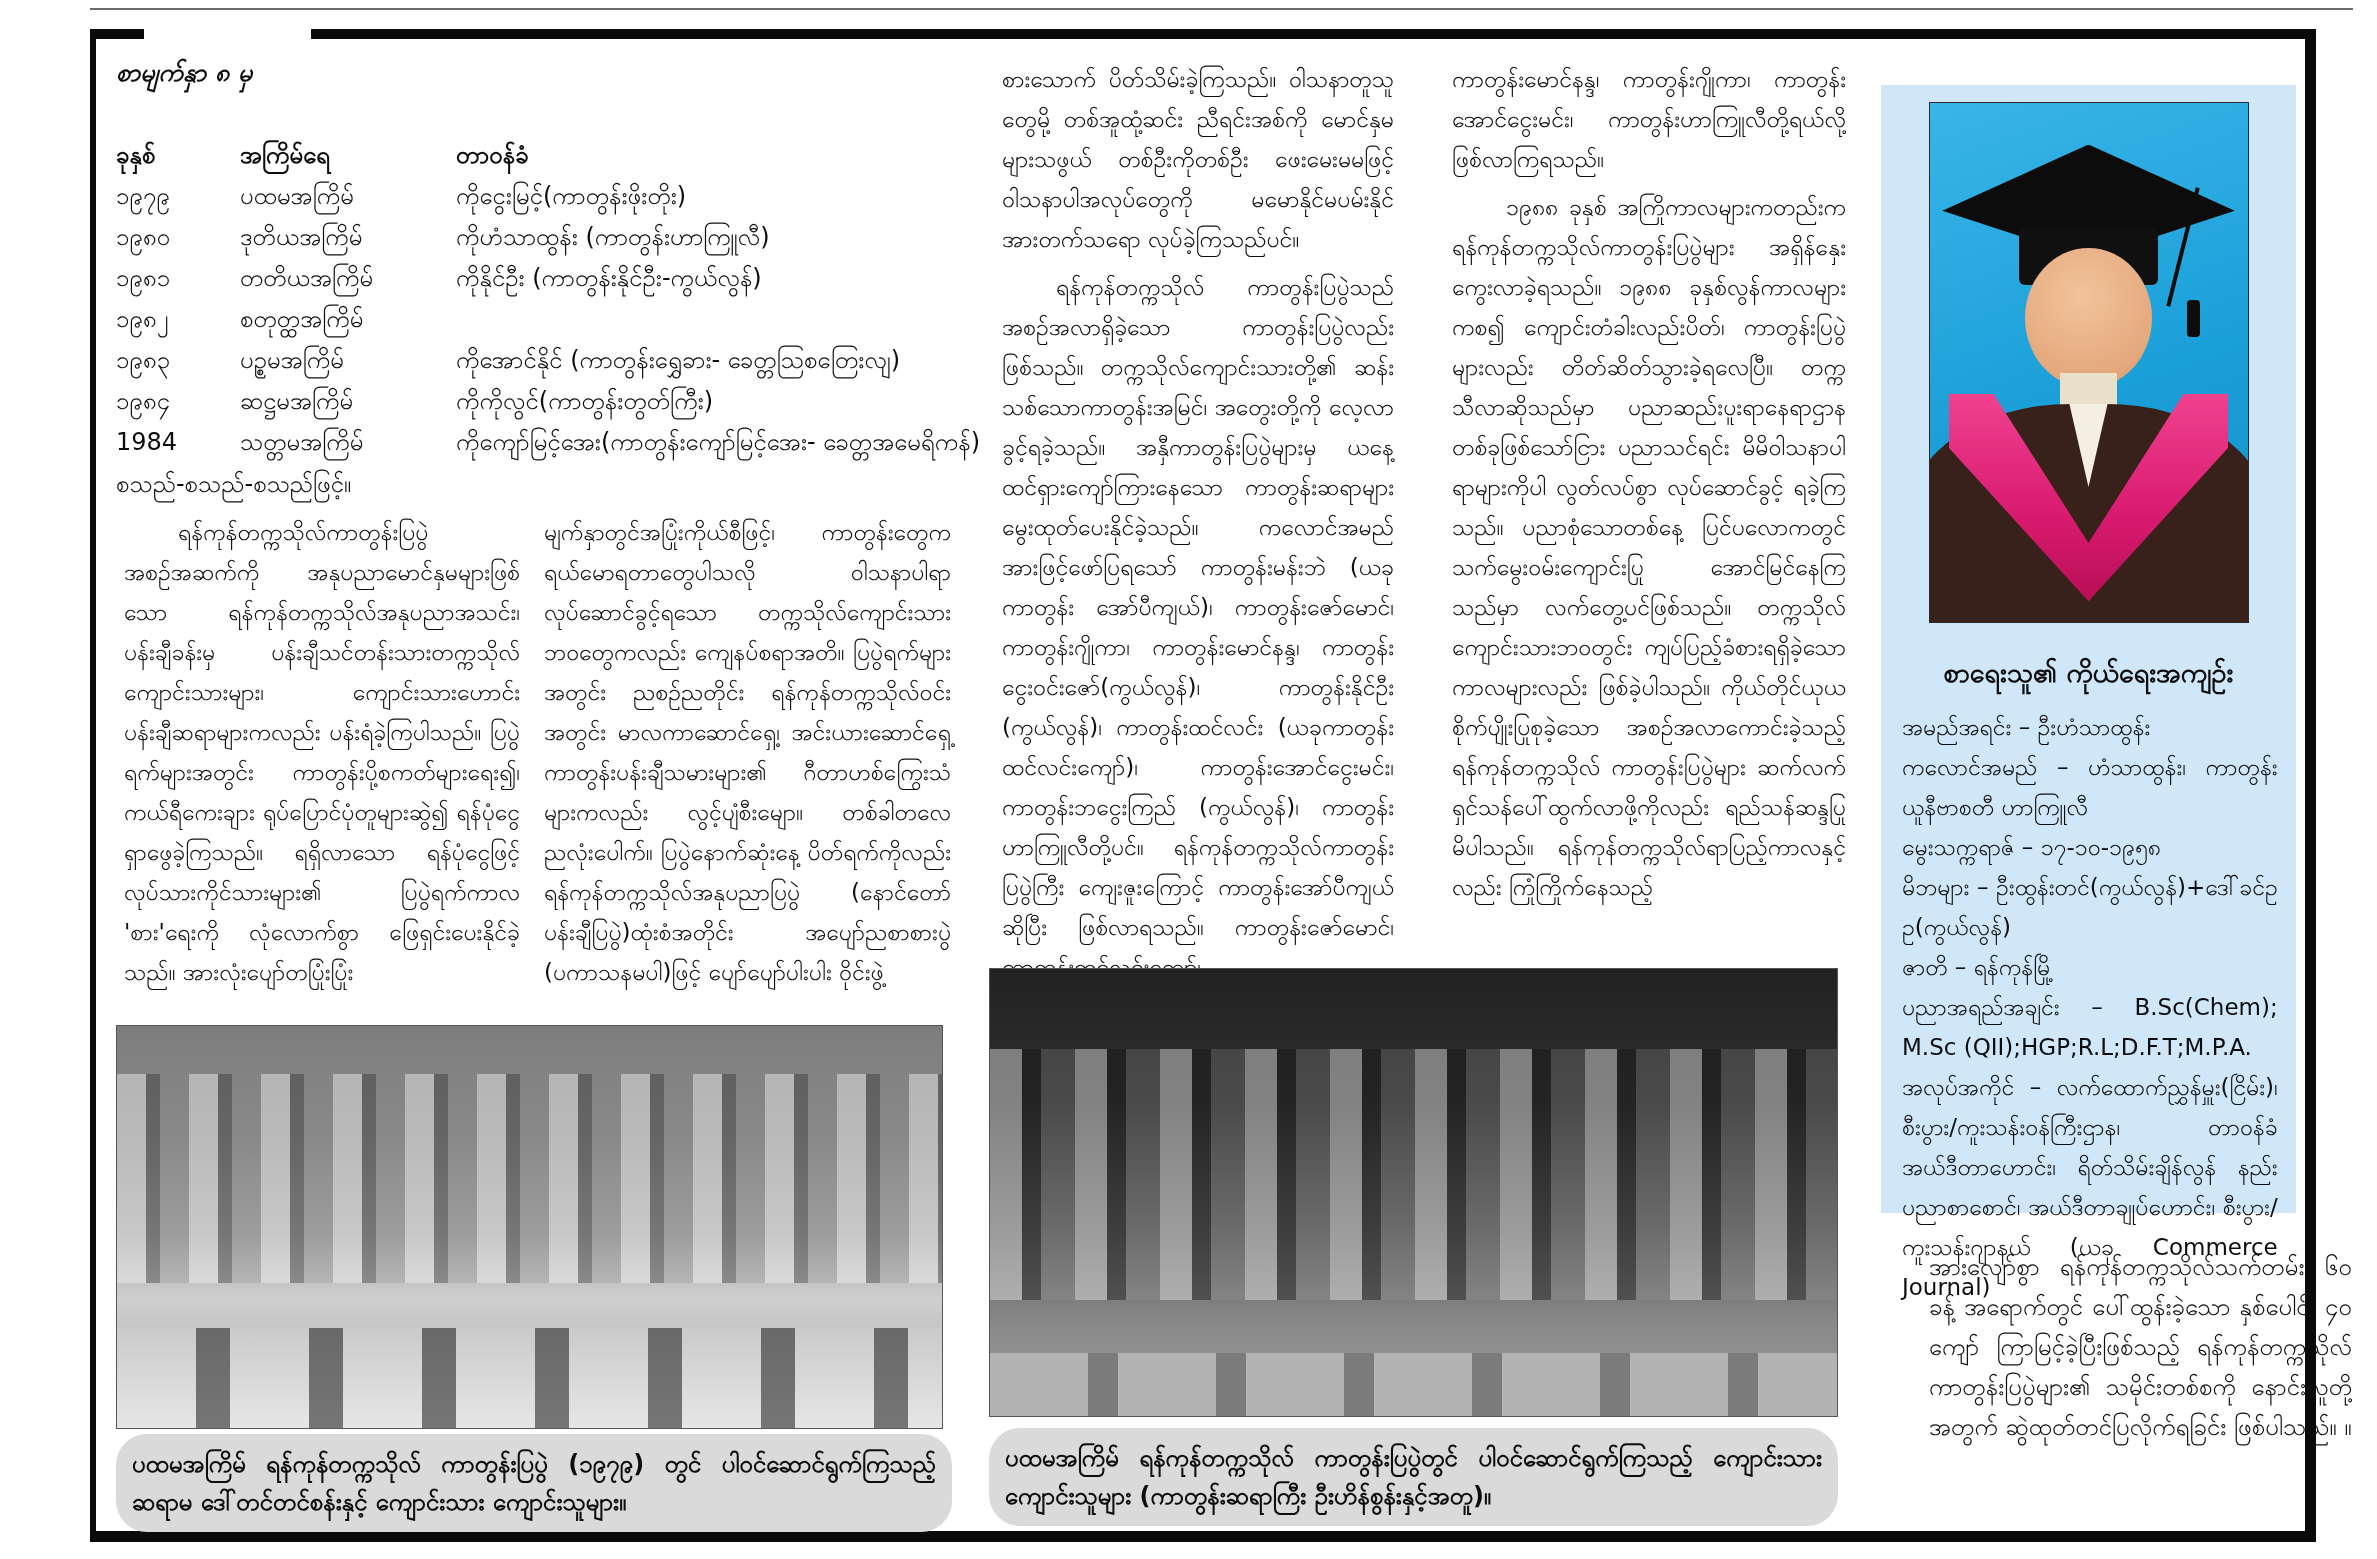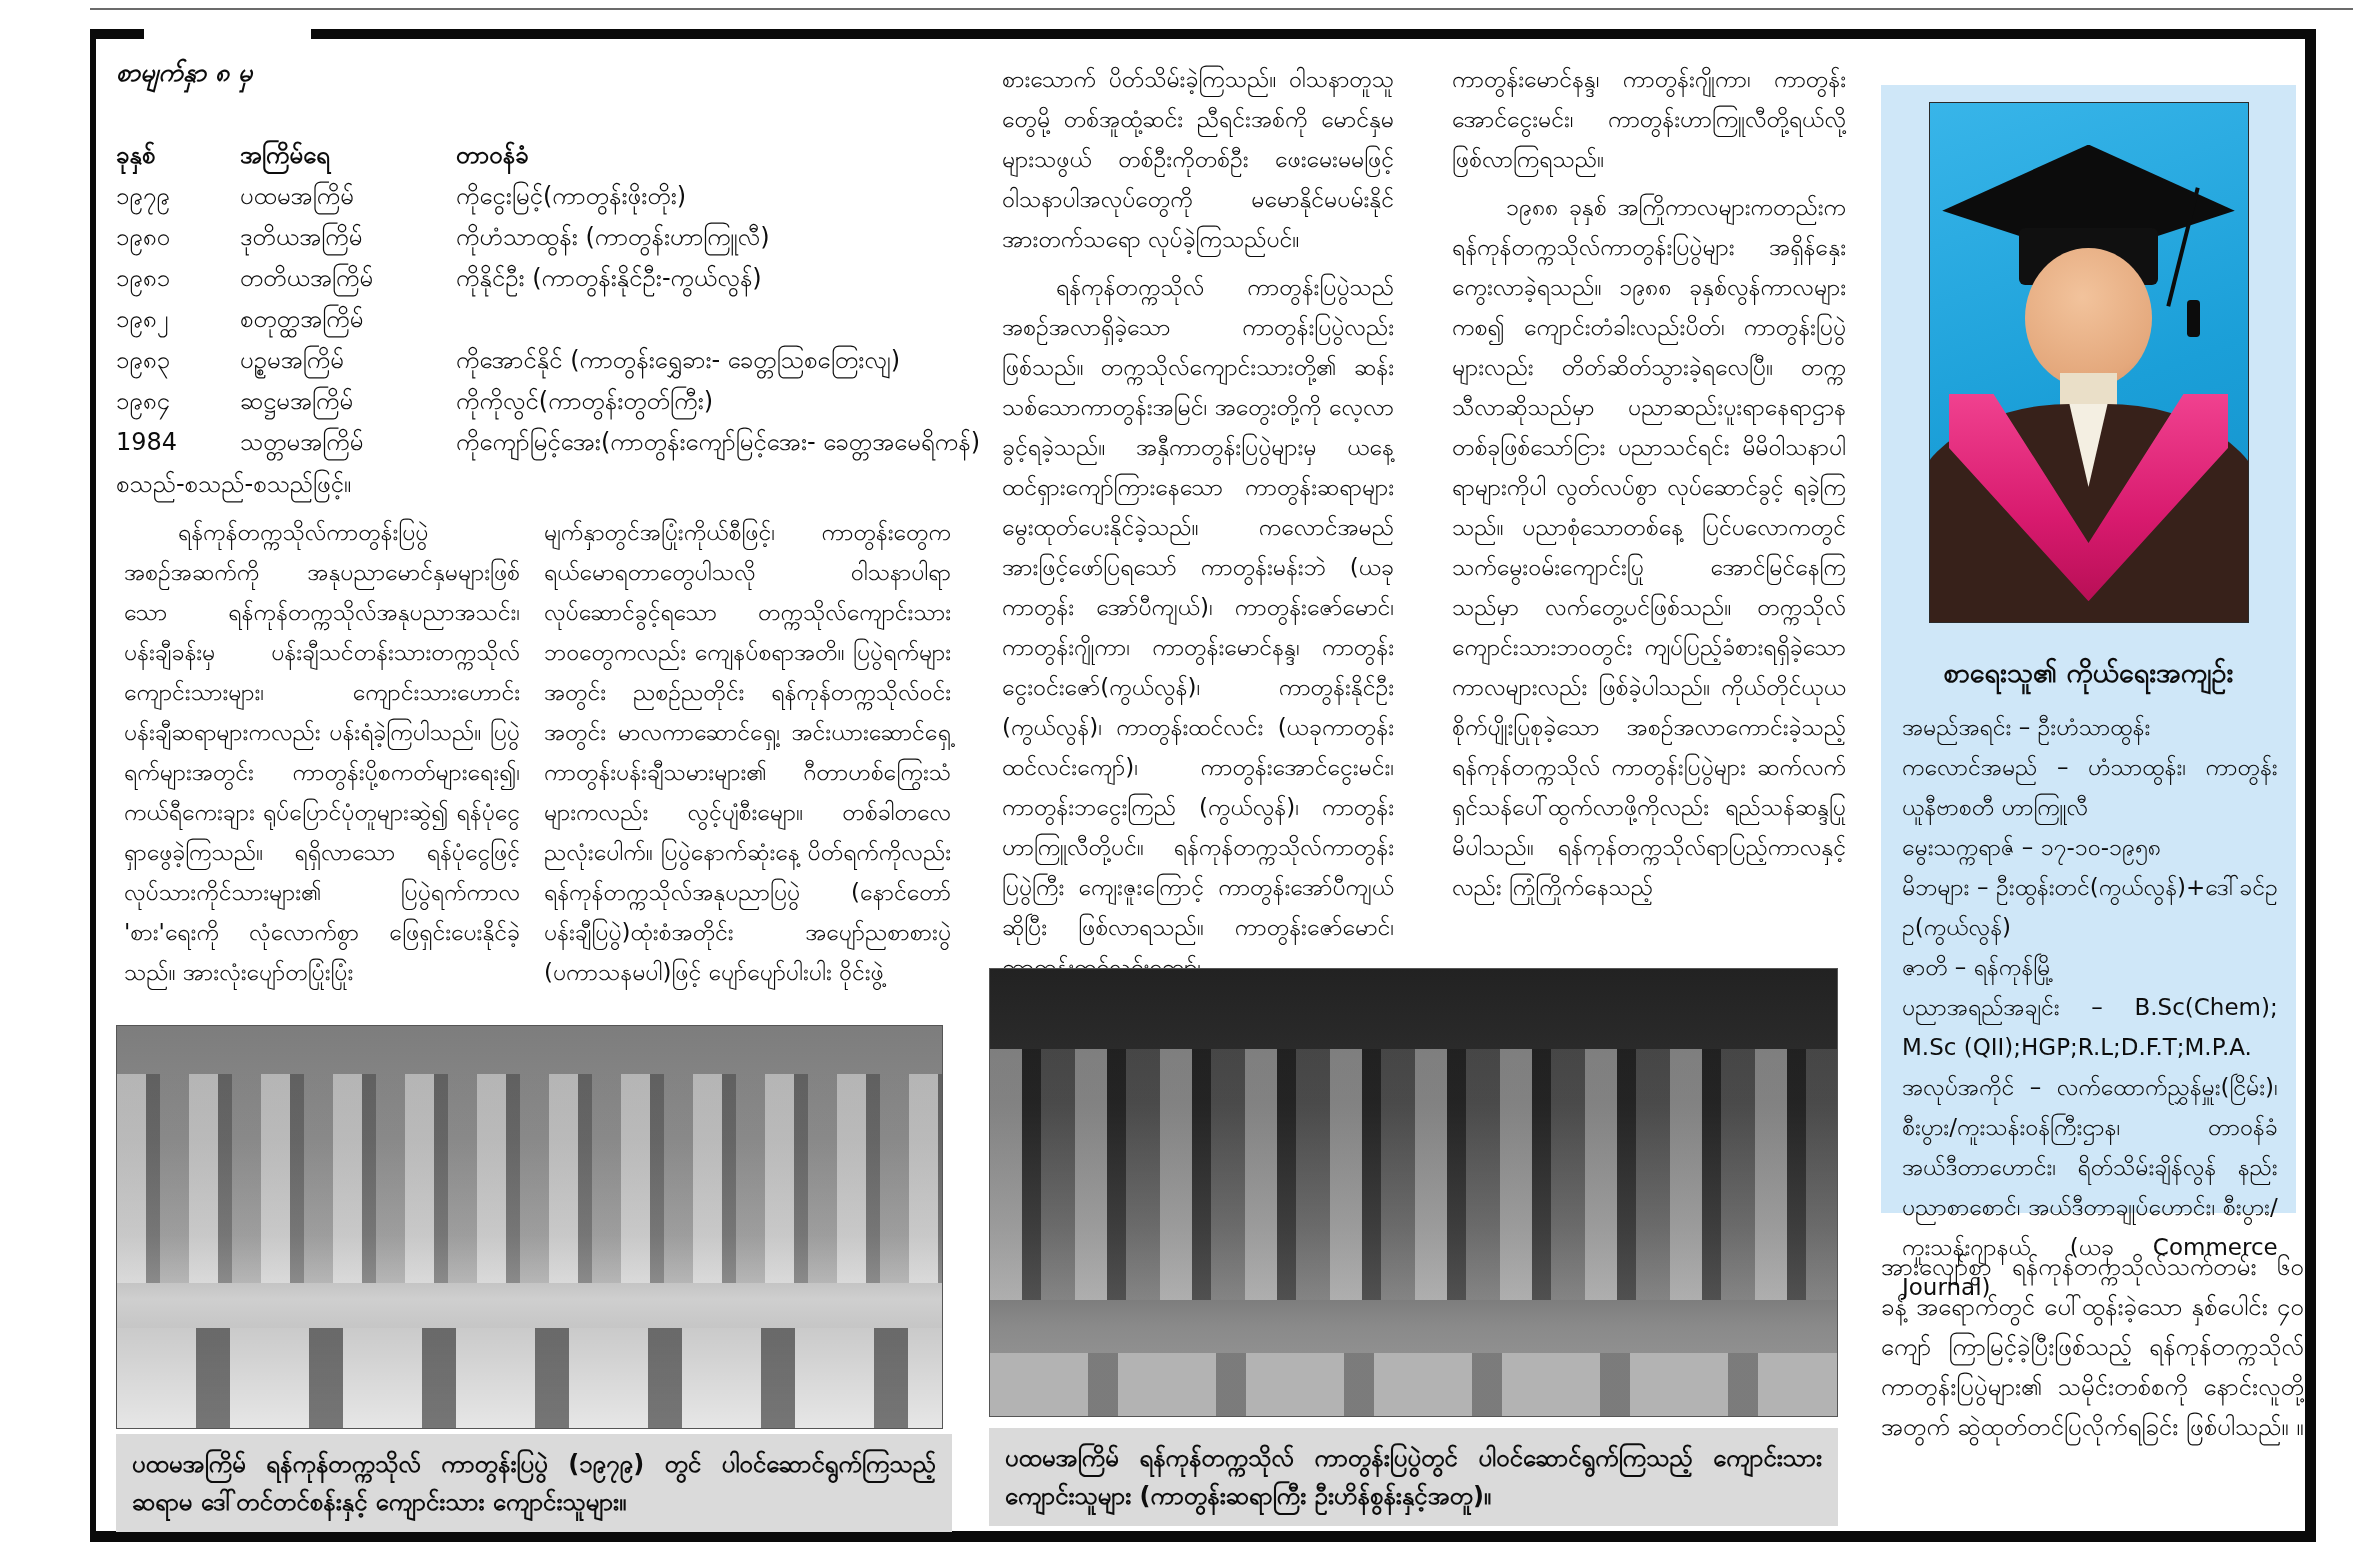--- a/index.html
+++ b/index.html
@@ -49,21 +49,21 @@
     left:989px;top:968px;width:849px;height:449px;
     background:linear-gradient(180deg,#222222 0%,#303030 30%,#5c5c5c 58%,#8a8a8a 80%,#9d9d9d 100%);
   }
   .photo2::before{content:"";position:absolute;left:0;right:0;top:18%;height:56%;
     background:repeating-linear-gradient(90deg,rgba(240,240,240,.5) 0 32px,rgba(20,20,20,.5) 32px 51px,rgba(150,150,150,.3) 51px 85px);
     opacity:.85;}
   .photo2::after{content:"";position:absolute;left:0;right:0;bottom:0;height:14%;
     background:#b3b3b3;
     background-image:repeating-linear-gradient(90deg,transparent 0 98px,rgba(40,40,40,.4) 98px 128px);}
   .caption{background:#dadada;font-weight:bold;font-size:24px;line-height:38px;
-    padding:11px 16px;box-sizing:border-box;text-align:justify;}
+    padding:11px 16px;box-sizing:border-box;text-align:justify;border-radius:31px;}
   .caption1{left:116px;top:1434px;width:836px;}
   .caption2{left:989px;top:1428px;width:849px;}
 
   
   .sidebar{left:1881px;top:85px;width:415px;height:1128px;background:#cfe7f8;box-sizing:border-box;}
   .portrait{position:relative;margin:17px auto 0;width:318px;height:519px;border:1.8px solid #2a2a2a;
     background:linear-gradient(160deg,#38b5e9 0%,#1b9fd8 55%,#128fc9 100%);overflow:hidden;}
   .p-shape{position:absolute;}
   .cap-board{left:4%;top:8%;width:92%;height:22%;background:#0c0c0c;
     clip-path:polygon(50% 0,100% 58%,50% 100%,0 58%);}
@@ -75,21 +75,21 @@
   .neck{left:41%;top:52%;width:18%;height:9%;background:#eadfc8;}
   .gown{left:-6%;top:58%;width:112%;height:46%;background:#37211a;border-radius:45% 45% 0 0;}
   .hood{left:6%;top:56%;width:88%;height:40%;
     background:linear-gradient(180deg,#f0418f 0%,#d81a6e 60%,#b80f56 100%);
     clip-path:polygon(0 0,16% 0,50% 72%,84% 0,100% 0,100% 26%,50% 100%,0 26%);}
   .shirt{left:44%;top:58%;width:12%;height:16%;background:#f4efe2;
     clip-path:polygon(0 0,100% 0,50% 100%);}
   .sb-title{text-align:center;font-weight:bold;font-size:27px;margin-top:32px;}
   .sb-bio{padding:12.2px 18.3px 0 21px;font-size:23px;line-height:40px;text-align:justify;}
   .sb-bio p{margin:0;}
-  .closing{left:1881px;top:1247px;width:423px;font-size:24px;line-height:40px;text-align:justify;}
+  .closing{left:1929px;top:1247px;width:423px;font-size:24px;line-height:40px;text-align:justify;}
 </style>
 </head>
 <body>
 
 <div class="abs top-rule"></div>
 <div class="abs frame-top"></div>
 <div class="abs frame-top-gap"></div>
 <div class="abs frame-left"></div>
 <div class="abs frame-right"></div>
 <div class="abs frame-bottom"></div>

